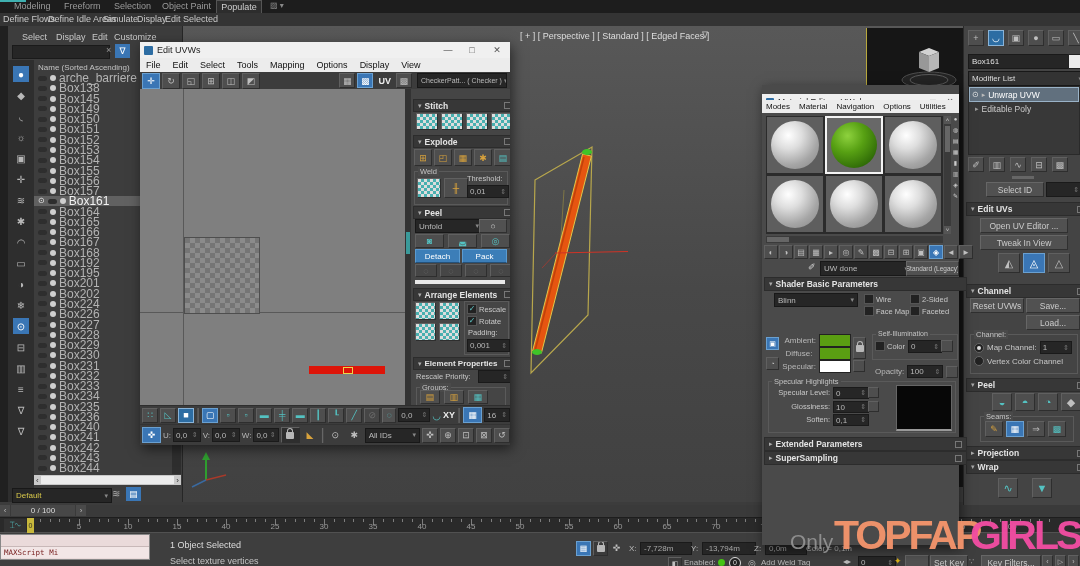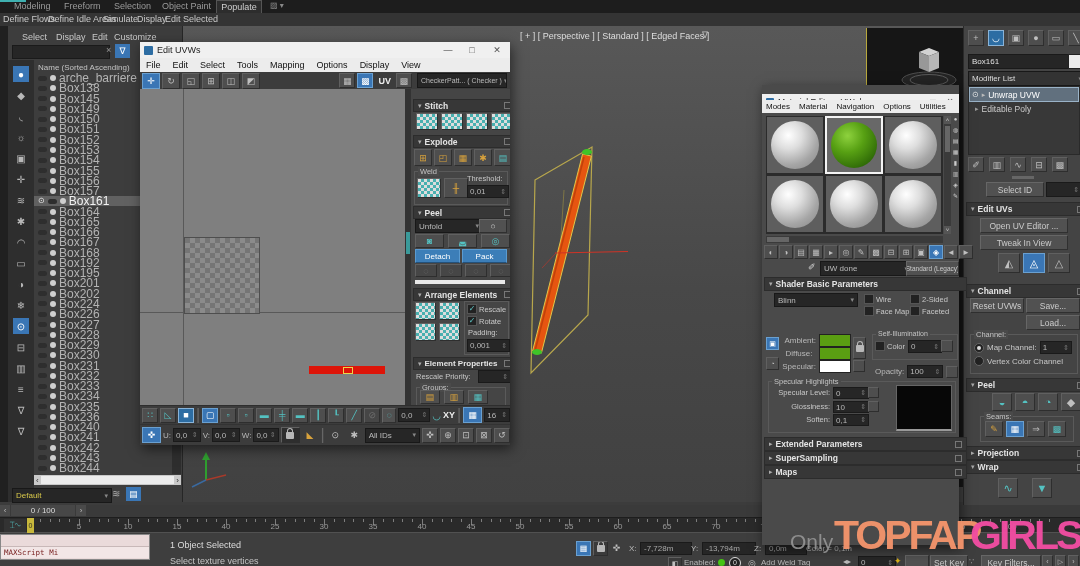--- a/index.html
+++ b/index.html
@@ -736,25 +736,20 @@
       </div>
     <div class="a" style="left:134px;top:300px;width:54px;height:43px;background:#070707;border:1px solid #666;border-bottom:2px solid #999"></div>
     <div class="roll a" style="left:2px;top:352px;width:193px;height:12px">
         <span class="ar">▸</span>
         <span>Extended Parameters</span>
         <span class="sq"></span>
       </div>
     <div class="roll a" style="left:2px;top:366px;width:193px;height:12px">
         <span class="ar">▸</span>
         <span>SuperSampling</span>
-        <span class="sq"></span>
-      </div>
-    <div class="roll a" style="left:2px;top:380px;width:193px;height:12px">
-        <span class="ar">▸</span>
-        <span>Maps</span>
         <span class="sq"></span>
       </div>
   </div>
 
   <div class="a" style="left:963px;top:26px;width:117px;height:506px;background:#444;border-left:1px solid #2a2a2a">
     <div class="a flexr" id="cp-tab-icons" style="left:4px;top:4px;gap:4px">
         <span class="icb" style="width: 14px; height: 14px;">+</span>
         <span class="icb s" style="width: 14px; height: 14px;">◡</span>
         <span class="icb" style="width: 14px; height: 14px;">▣</span>
         <span class="icb" style="width: 14px; height: 14px;">●</span>

